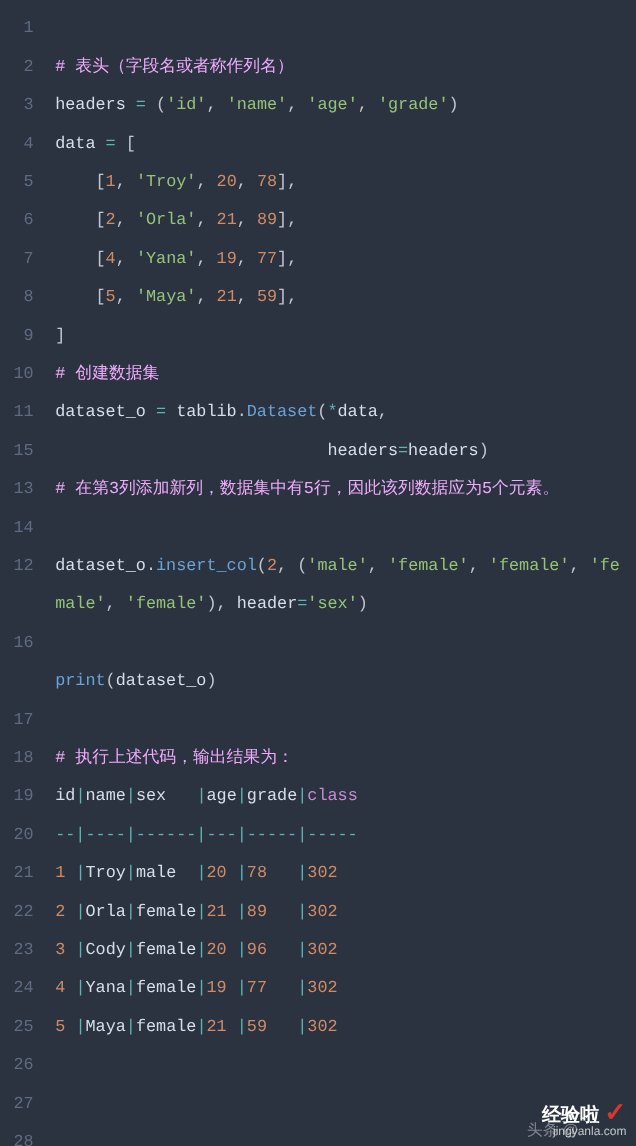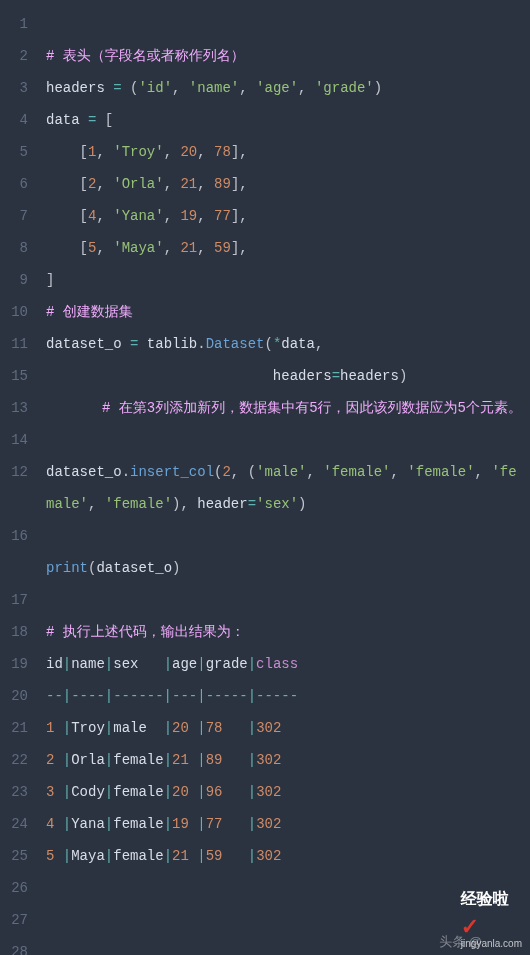--- a/index.html
+++ b/index.html
@@ -66,24 +66,23 @@
       bottom: 6px;
       text-align: right;
       pointer-events: none;
     }
     .wm-top {
       font-family: Arial, sans-serif;
       font-weight: bold;
       color: #fff;
       font-size: 16px;
       display: flex;
-      align-items: flex-start;
+      align-items: flex-end;
       justify-content: flex-end;
       gap: 4px;
-      flex-direction: column;
     }
     .wm-top .check {
       color: #d9362e;
       font-size: 22px;
       font-weight: bold;
     }
     .wm-bottom {
       font-family: Arial, sans-serif;
       color: rgba(255,255,255,0.7);
       font-size: 10px;
@@ -138,21 +137,21 @@
       <div class="line"><span class="var">headers </span><span class="op">=</span><span class="plain"> </span><span class="punc">(</span><span class="str">'id'</span><span class="punc">, </span><span class="str">'name'</span><span class="punc">, </span><span class="str">'age'</span><span class="punc">, </span><span class="str">'grade'</span><span class="punc">)</span></div>
       <div class="line"><span class="var">data </span><span class="op">=</span><span class="plain"> </span><span class="punc">[</span></div>
       <div class="line"><span class="plain">    </span><span class="punc">[</span><span class="num">1</span><span class="punc">, </span><span class="str">'Troy'</span><span class="punc">, </span><span class="num">20</span><span class="punc">, </span><span class="num">78</span><span class="punc">],</span></div>
       <div class="line"><span class="plain">    </span><span class="punc">[</span><span class="num">2</span><span class="punc">, </span><span class="str">'Orla'</span><span class="punc">, </span><span class="num">21</span><span class="punc">, </span><span class="num">89</span><span class="punc">],</span></div>
       <div class="line"><span class="plain">    </span><span class="punc">[</span><span class="num">4</span><span class="punc">, </span><span class="str">'Yana'</span><span class="punc">, </span><span class="num">19</span><span class="punc">, </span><span class="num">77</span><span class="punc">],</span></div>
       <div class="line"><span class="plain">    </span><span class="punc">[</span><span class="num">5</span><span class="punc">, </span><span class="str">'Maya'</span><span class="punc">, </span><span class="num">21</span><span class="punc">, </span><span class="num">59</span><span class="punc">],</span></div>
       <div class="line"><span class="punc">]</span></div>
       <div class="line"><span class="cmt-hl"># 创建数据集</span></div>
       <div class="line"><span class="var">dataset_o </span><span class="op">=</span><span class="plain"> </span><span class="var">tablib</span><span class="punc">.</span><span class="fn">Dataset</span><span class="punc">(</span><span class="op">*</span><span class="var">data</span><span class="punc">,</span></div>
       <div class="line"><span class="plain">                           </span><span class="param">headers</span><span class="op">=</span><span class="var">headers</span><span class="punc">)</span></div>
-      <div class="line" style="min-height: 64px; text-align: right;"><span class="cmt-hl"># 在第3列添加新列，数据集中有5行，因此该列数据应为5个元素。</span></div>
+      <div class="line" style="min-height: 64px;"><span class="cmt-hl"># 在第3列添加新列，数据集中有5行，因此该列数据应为5个元素。</span></div>
       <div class="line" style="min-height: 64px;"><span class="var">dataset_o</span><span class="punc">.</span><span class="fn">insert_col</span><span class="punc">(</span><span class="num">2</span><span class="punc">, (</span><span class="str">'male'</span><span class="punc">, </span><span class="str">'female'</span><span class="punc">, </span><span class="str">'female'</span><span class="punc">, </span><span class="str">'female'</span><span class="punc">, </span><span class="str">'female'</span><span class="punc">), </span><span class="param">header</span><span class="op">=</span><span class="str">'sex'</span><span class="punc">)</span></div>
       <div class="line"></div>
       <div class="line"><span class="fn">print</span><span class="punc">(</span><span class="var">dataset_o</span><span class="punc">)</span></div>
       <div class="line"></div>
       <div class="line"><span class="cmt-hl"># 执行上述代码，输出结果为：</span></div>
       <div class="line"><span class="var">id</span><span class="op">|</span><span class="var">name</span><span class="op">|</span><span class="var">sex   </span><span class="op">|</span><span class="var">age</span><span class="op">|</span><span class="var">grade</span><span class="op">|</span><span class="kw">class</span></div>
       <div class="line"><span class="op">--|----|------|---|-----|-----</span></div>
       <div class="line"><span class="num">1</span><span class="plain"> </span><span class="op">|</span><span class="var">Troy</span><span class="op">|</span><span class="var">male  </span><span class="op">|</span><span class="num">20</span><span class="plain"> </span><span class="op">|</span><span class="num">78</span><span class="plain">   </span><span class="op">|</span><span class="num">302</span></div>
       <div class="line"><span class="num">2</span><span class="plain"> </span><span class="op">|</span><span class="var">Orla</span><span class="op">|</span><span class="var">female</span><span class="op">|</span><span class="num">21</span><span class="plain"> </span><span class="op">|</span><span class="num">89</span><span class="plain">   </span><span class="op">|</span><span class="num">302</span></div>
       <div class="line"><span class="num">3</span><span class="plain"> </span><span class="op">|</span><span class="var">Cody</span><span class="op">|</span><span class="var">female</span><span class="op">|</span><span class="num">20</span><span class="plain"> </span><span class="op">|</span><span class="num">96</span><span class="plain">   </span><span class="op">|</span><span class="num">302</span></div>

